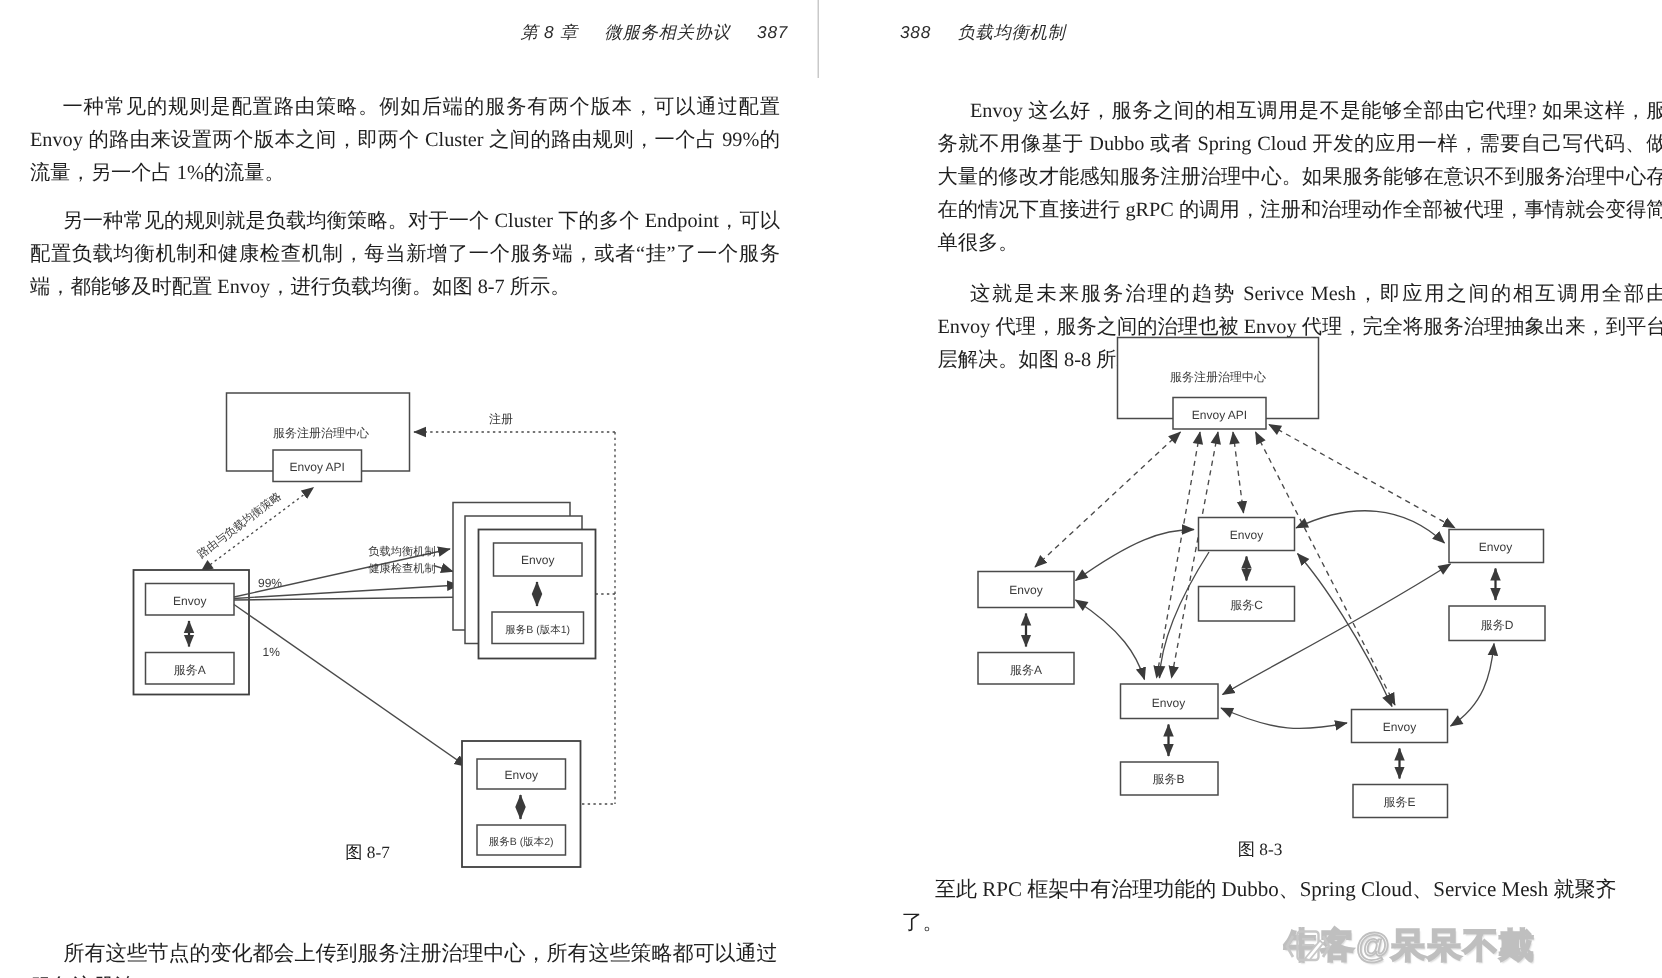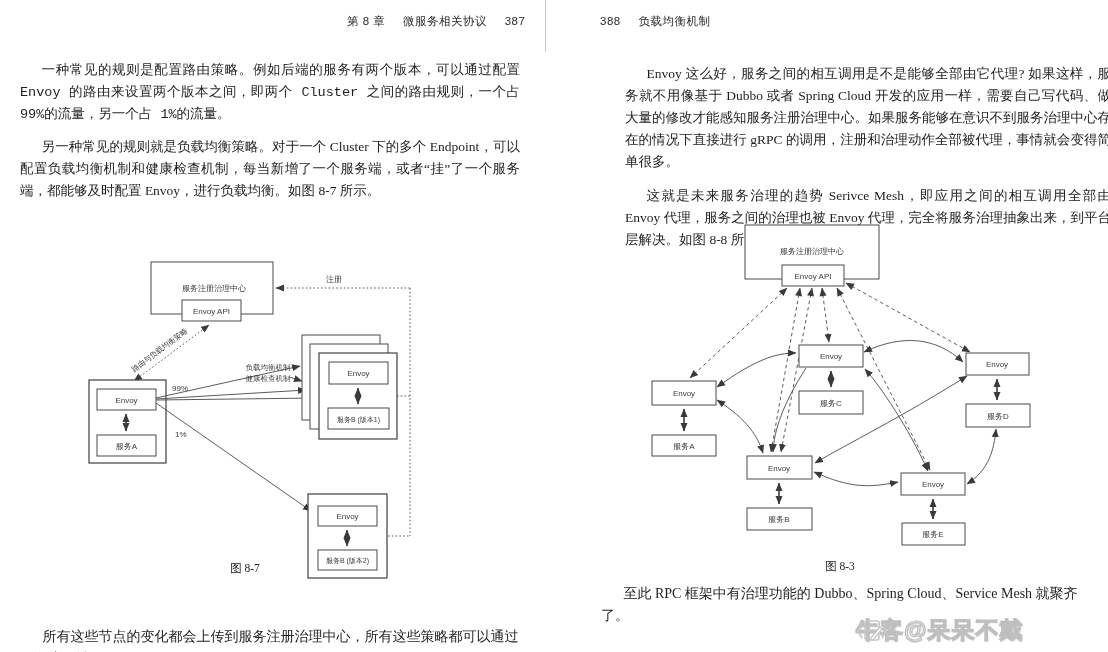--- a/index.html
+++ b/index.html
@@ -5,21 +5,21 @@
   html,body{margin:0;padding:0;}
   body{
     width:1108px;height:652px;position:relative;overflow:hidden;
     background:#ffffff;
     font-family:"Liberation Serif","DejaVu Serif",serif;
     color:#1f1f1f;
   }
   .hdr{
     position:absolute;top:14px;font-size:11.5px;color:#2b2b2b;
     font-family:"Liberation Sans","DejaVu Sans",sans-serif;
-    white-space:nowrap;letter-spacing:.5px;
+    white-space:nowrap;letter-spacing:.5px;font-style:italic;
   }
   .hdr span{margin-right:14px;}
   .divider{position:absolute;left:545px;top:0;width:1px;height:52px;background:#c9c9c9;}
   .body-block{position:absolute;font-size:13.5px;line-height:22px;text-align:justify;}
   .body-block p{margin:0 0 12px 0;text-indent:1.6em;}
   .caption{
     position:absolute;font-size:11.5px;color:#222;text-align:center;
     font-family:"Liberation Serif","DejaVu Serif",serif;
   }
   .oneline{position:absolute;font-size:14px;line-height:22px;text-indent:1.6em;}
@@ -53,21 +53,21 @@
   <span>微服务相关协议</span>
   <span>387</span>
 </div>
 <div class="hdr" style="left:600px;">
   <span>388</span>
   <span>负载均衡机制</span>
 </div>
 <div class="divider"></div>
 
 <div class="body-block" style="left:20px;top:60px;width:500px;">
-  <p style="margin-bottom:10px;font-family:Liberation Mono, monospace;">一种常见的规则是配置路由策略。例如后端的服务有两个版本，可以通过配置 Envoy 的路由来设置两个版本之间，即两个 Cluster 之间的路由规则，一个占 99%的流量，另一个占 1%的流量。</p>
+  <p style="margin-bottom:10px;">一种常见的规则是配置路由策略。例如后端的服务有两个版本，可以通过配置 Envoy 的路由来设置两个版本之间，即两个 Cluster 之间的路由规则，一个占 99%的流量，另一个占 1%的流量。</p>
   <p>另一种常见的规则就是负载均衡策略。对于一个 Cluster 下的多个 Endpoint，可以配置负载均衡机制和健康检查机制，每当新增了一个服务端，或者“挂”了一个服务端，都能够及时配置 Envoy，进行负载均衡。如图 8-7 所示。</p>
 </div>
 
 <svg style="left:75px;top:253px;" width="470" height="348" viewBox="0 0 470 348">
   <defs>
     <marker id="f1e" markerWidth="9" markerHeight="8" refX="8" refY="4" orient="auto" markerUnits="userSpaceOnUse">
         <path d="M0,0.5 L8.5,4 L0,7.5 z" fill="#3a3a3a"></path>
       </marker>
     <marker id="f1s" markerWidth="9" markerHeight="8" refX="0.5" refY="4" orient="auto" markerUnits="userSpaceOnUse">
         <path d="M8.5,0.5 L0,4 L8.5,7.5 z" fill="#3a3a3a"></path>

